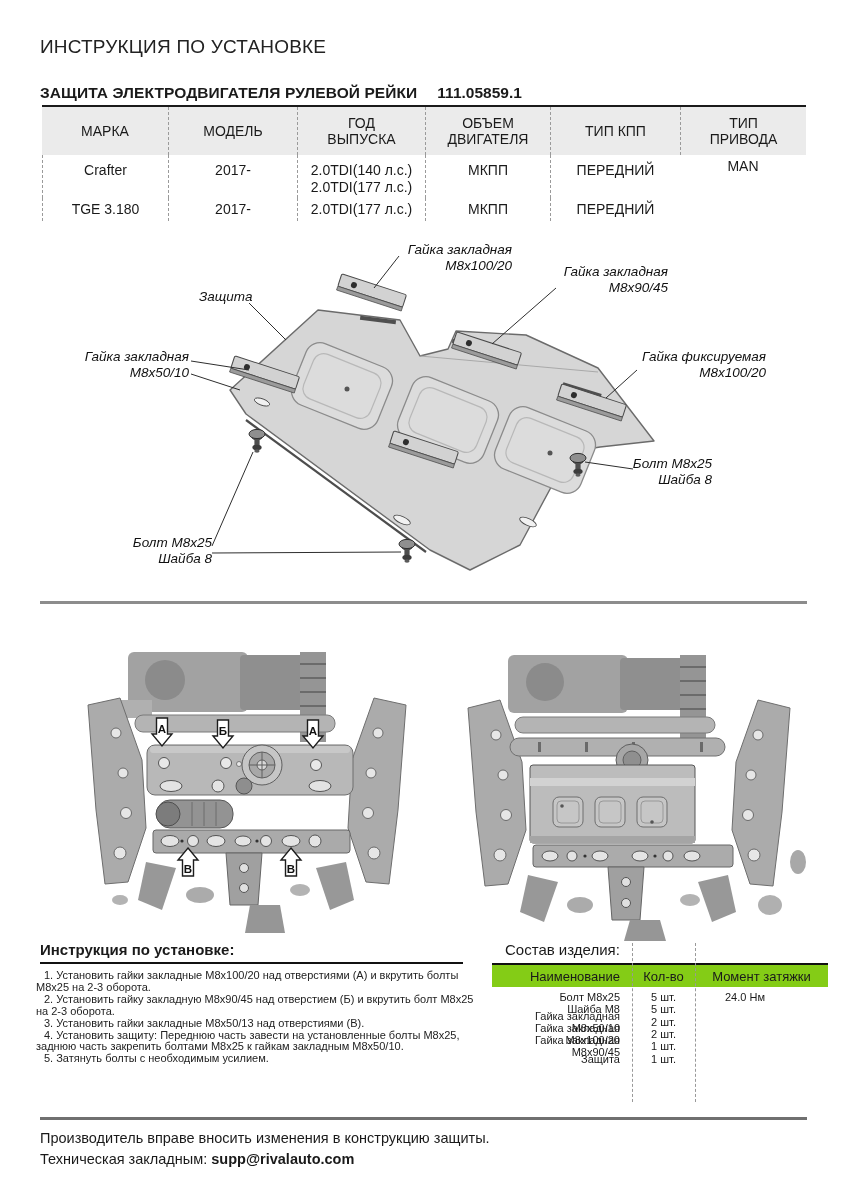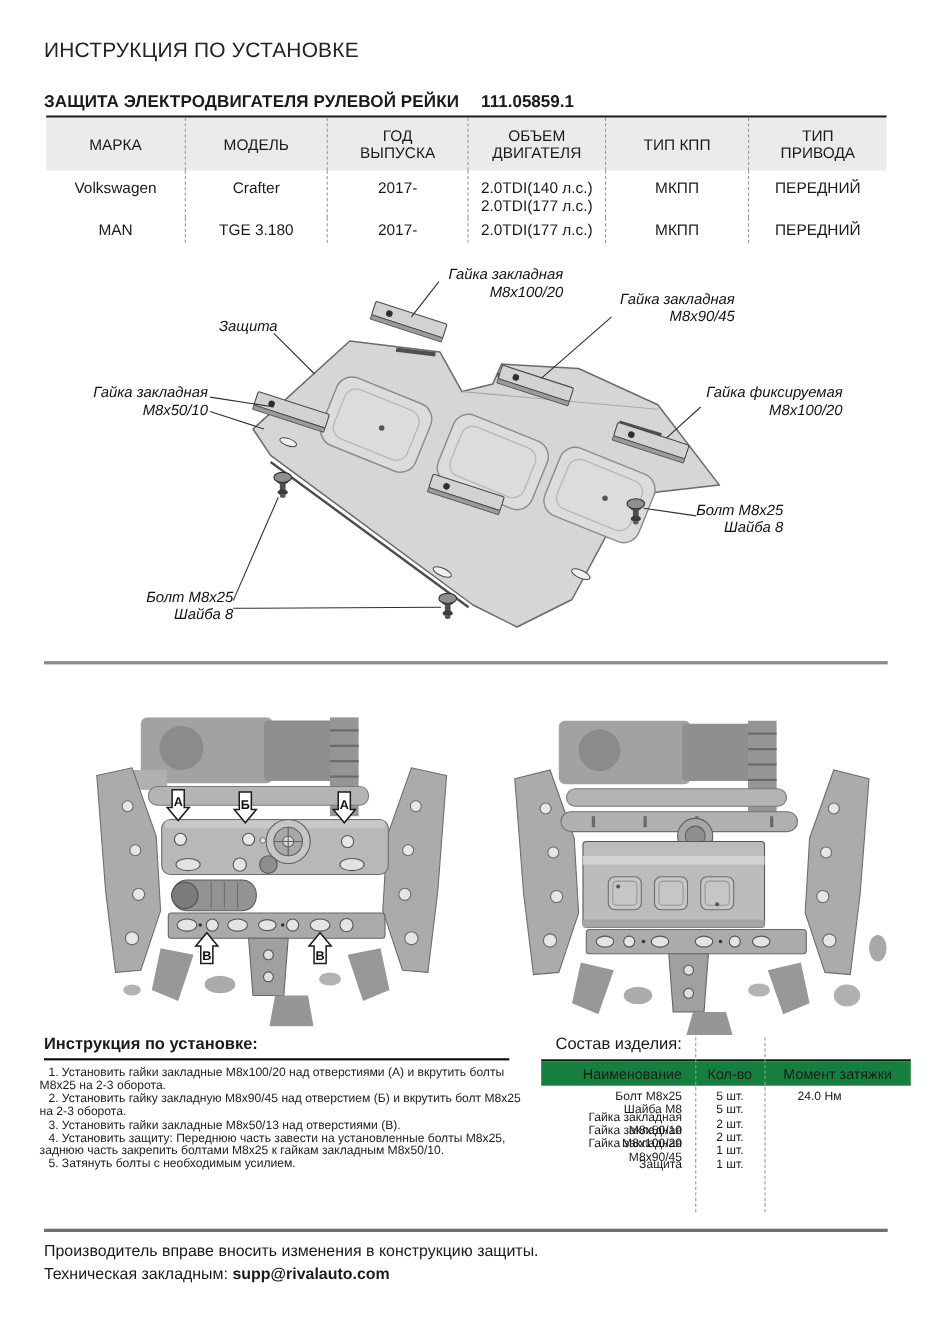--- a/index.html
+++ b/index.html
@@ -47,21 +47,21 @@
   
   .instr-title { left:40px; top:941px; font-size:15px; font-weight:bold; }
   .instr-underline { left:40px; top:962px; width:423px; height:1.5px; background:#111; }
   .steps { left:36px; top:970px; width:446px; }
   .steps p { font-size:11px; line-height:11.9px; text-indent:8px; color:#222; }
 
   
   .comp-title { left:505px; top:941px; font-size:15px; font-weight:normal; }
   .ctable { left:492px; top:963px; width:336px; border-top:2px solid #111; }
   .crow { display:flex; }
-  .chead { background:#15803d; height:22px; align-items:center; font-size:13px; }
+  .chead { background:#84cc16; height:22px; align-items:center; font-size:13px; }
   .cbody { height:12.3px; align-items:center; font-size:11px; }
   .c-name { width:140px; text-align:right; padding-right:12px; }
   .c-qty { width:63px; text-align:center; }
   .c-torque { width:100px; text-align:center; }
   .chead .c-torque { width:133px; }
   .cdash { width:0; border-left:1.5px dashed #999; position:absolute; }
 
   
   .foot1 { left:40px; top:1130px; font-size:14.5px; }
   .foot2 { left:40px; top:1151px; font-size:14.5px; }
@@ -84,21 +84,20 @@
     <div class="vcell vhead">МАРКА</div>
     <div class="vcell vhead dashl">МОДЕЛЬ</div>
     <div class="vcell vhead dashl">ГОД
 ВЫПУСКА</div>
     <div class="vcell vhead dashl">ОБЪЕМ
 ДВИГАТЕЛЯ</div>
     <div class="vcell vhead dashl">ТИП КПП</div>
     <div class="vcell vhead dashl">ТИП
 ПРИВОДА</div>
 
-    <div class="vcell vrow1">Volkswagen</div>
     <div class="vcell vrow1 dashl">Crafter</div>
     <div class="vcell vrow1 dashl">2017-</div>
     <div class="vcell vrow1 dashl">2.0TDI(140 л.с.)
 2.0TDI(177 л.с.)</div>
     <div class="vcell vrow1 dashl">МКПП</div>
     <div class="vcell vrow1 dashl">ПЕРЕДНИЙ</div>
 
     <div class="vcell vrow2">MAN</div>
     <div class="vcell vrow2 dashl">TGE 3.180</div>
     <div class="vcell vrow2 dashl">2017-</div>

